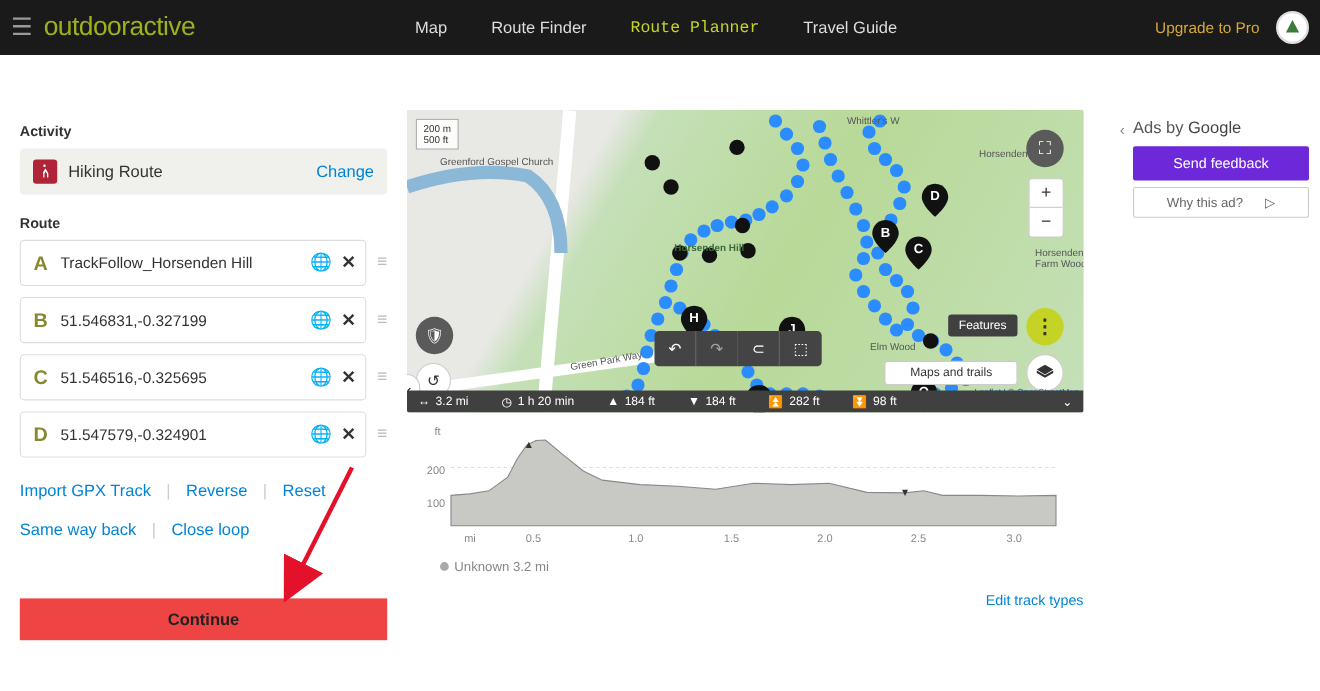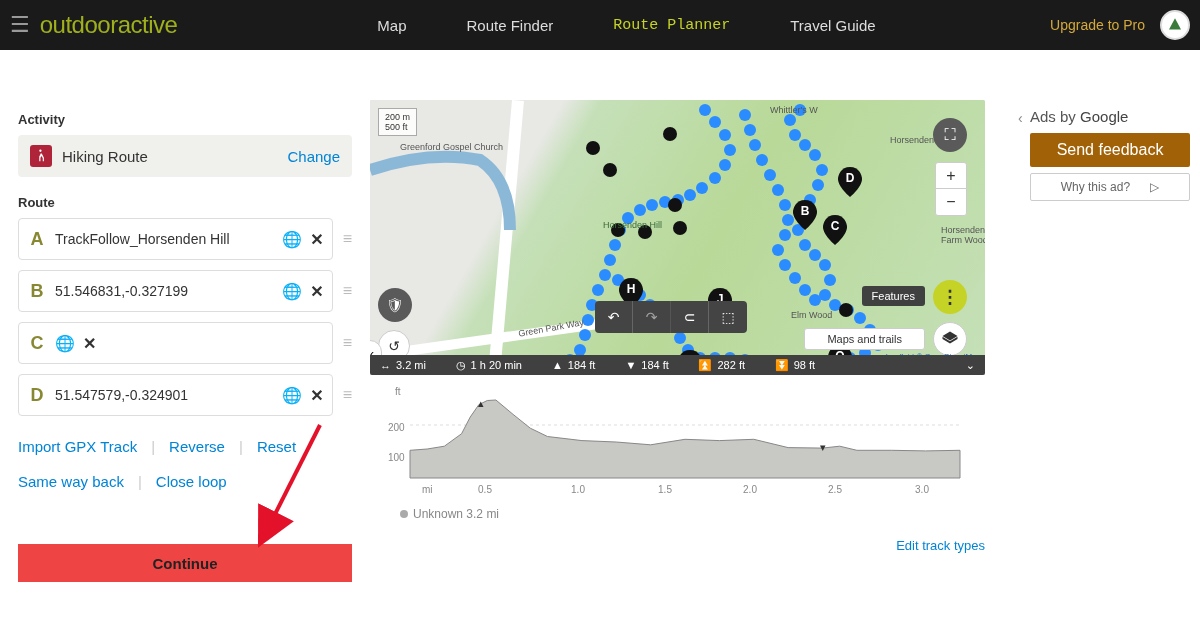--- a/index.html
+++ b/index.html
@@ -2,21 +2,21 @@
 <html><head>
 <meta charset="utf-8">
 <style>
 * { margin: 0; padding: 0; box-sizing: border-box; font-family: Arial, sans-serif; }
 body { background: #fff; width: 1200px; height: 628px; overflow: hidden; position: relative; }
 
 
 .header { height: 50px; background: #1a1a1a; display: flex; align-items: center; padding: 0 10px; }
 .menu-icon { color: #999; font-size: 22px; margin-right: 10px; cursor: pointer; }
 .logo { color: #9fb01c; font-size: 24px; font-weight: 500; letter-spacing: -0.5px; }
-.nav { display: flex; gap: 60px; margin-left: 200px; }
+.nav { display: flex; gap: 40px; margin-left: 200px; }
 .nav-item { color: #ddd; font-size: 15px; cursor: pointer; }
 .nav-item.active { color: #c5d326; font-family: Liberation Mono, monospace; }
 .header-right { margin-left: auto; display: flex; align-items: center; gap: 15px; }
 .upgrade { color: #d4a93a; font-size: 14px; cursor: pointer; }
 .avatar { width: 30px; height: 30px; border-radius: 50%; background: #fff; border: 2px solid #ddd; display: flex; align-items: center; justify-content: center; color: #3a7a3a; font-size: 16px; }
 .avatar svg { width: 18px; height: 18px; }
 
 
 .main { display: flex; margin-top: 50px; }
 
@@ -88,21 +88,21 @@
 .elev-svg { width: 100%; height: 120px; }
 .elev-unknown { font-size: 12px; color: #888; margin-left: 30px; display: flex; align-items: center; gap: 5px; }
 .elev-dot { width: 8px; height: 8px; background: #aaa; border-radius: 50%; display: inline-block; }
 .edit-types { position: absolute; bottom: -20px; right: 0; color: #0084d6; font-size: 13px; cursor: pointer; }
 
 
 .ads-panel { width: 180px; padding: 0 10px; position: relative; }
 .ads-collapse { position: absolute; top: 10px; left: -2px; color: #888; font-size: 14px; cursor: pointer; }
 .ads-title { font-size: 15px; color: #555; margin-bottom: 8px; margin-top: 8px; }
 .ads-google { font-weight: 500; color: #444; }
-.send-fb-btn { width: 100%; background: #a16207; color: #fff; border: none; padding: 8px; font-size: 16px; border-radius: 2px; cursor: pointer; margin-bottom: 6px; }
+.send-fb-btn { width: 100%; background: #6d28d9; color: #fff; border: none; padding: 8px; font-size: 13px; border-radius: 2px; cursor: pointer; margin-bottom: 6px; }
 .why-ad { width: 100%; background: #fff; border: 1px solid #ccc; padding: 6px; font-size: 12px; color: #666; border-radius: 2px; cursor: pointer; display: flex; align-items: center; justify-content: center; gap: 20px; }
 
 
 .red-arrow { position: absolute; left: 255px; top: 420px; pointer-events: none; }
 </style>
 </head>
 <body>
 
 <div class="header">
   <span class="menu-icon">☰</span>
@@ -153,20 +153,21 @@
           <span class="wp-letter b">B</span>
           <input class="wp-text" value="51.546831,-0.327199" style="">
           <span class="wp-globe">🌐</span>
           <span class="wp-close">✕</span>
         </div>
         <span class="wp-drag">≡</span>
       </div>
       <div class="waypoint-row">
         <div class="waypoint-box">
           <span class="wp-letter c">C</span>
+          <input class="wp-text" value="51.546516,-0.325695" style="">
           <span class="wp-globe">🌐</span>
           <span class="wp-close">✕</span>
         </div>
         <span class="wp-drag">≡</span>
       </div>
       <div class="waypoint-row">
         <div class="waypoint-box">
           <span class="wp-letter d">D</span>
           <input class="wp-text" value="51.547579,-0.324901" style="">
           <span class="wp-globe">🌐</span>
@@ -317,21 +318,21 @@
             <circle cx="223" cy="48" r="7" fill="#111"></circle>
             <circle cx="248" cy="130" r="7" fill="#111"></circle>
             <circle cx="300" cy="34" r="7" fill="#111"></circle>
             <circle cx="476" cy="210" r="7" fill="#111"></circle>
             <circle cx="275" cy="132" r="7" fill="#111"></circle>
         </g>
       </svg>
 
       <span class="map-label" style="top:5px; left:400px;">Whittler's W</span>
       <span class="map-label" style="top:35px; left:520px;">Horsenden Wood</span>
-      <span class="map-label" style="top:120px; left:233px; color:#3a6a3a; font-weight:400;">Horsenden Hill</span>
+      <span class="map-label" style="top:120px; left:243px; color:#3a6a3a; font-weight:700;">Horsenden Hill</span>
       <span class="map-label" style="top:210px; left:381px;margin-left:40px;">Elm Wood</span>
       <span class="map-label" style="top:125px; left:571px; width:55px;">Horsenden Farm Wood</span>
       <span class="map-label" style="top:42px; left:30px;">Greenford Gospel Church</span>
       <span class="map-label" style="top:223px; left:148px; transform:rotate(-10deg);">Green Park Way</span>
 
       <div class="scale-box">
         <div>200 m</div>
         <div>500 ft</div>
       </div>
       <div class="fullscreen-btn">⛶</div>

